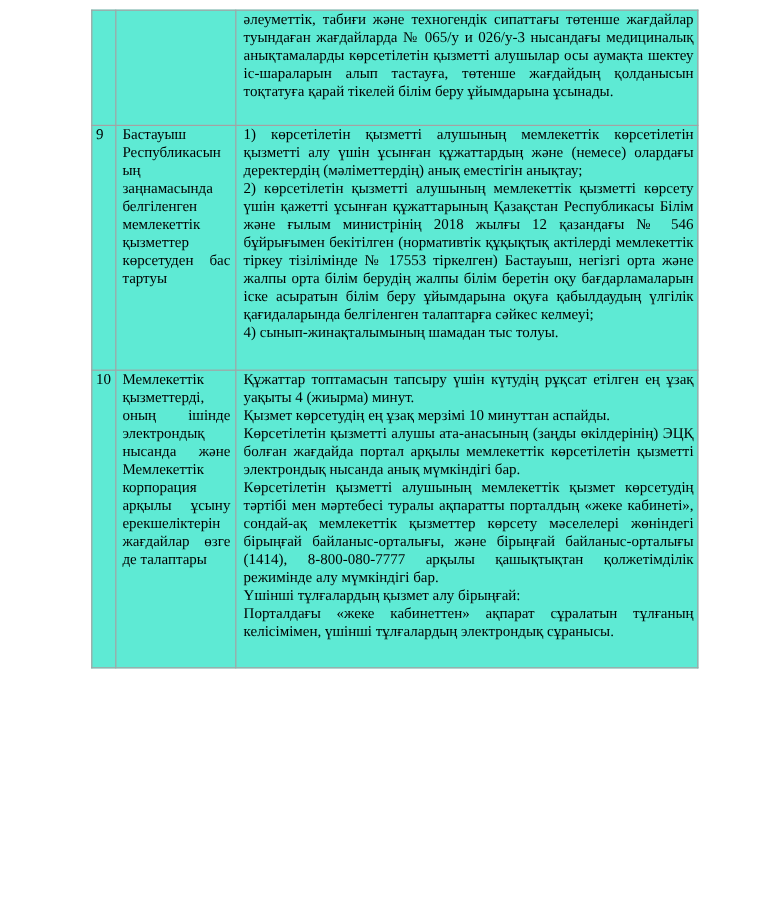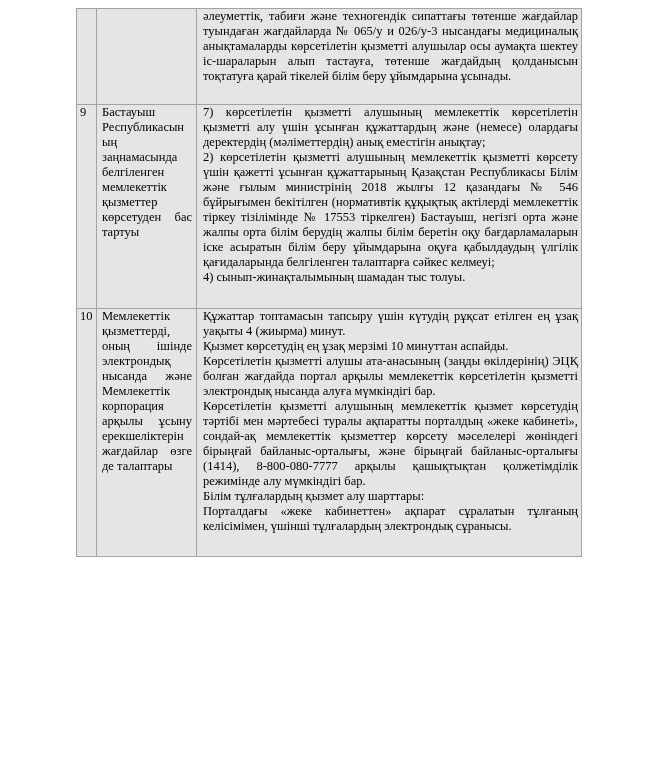--- a/index.html
+++ b/index.html
@@ -14,21 +14,21 @@
     font-family: "Liberation Serif", serif;
     color: #000000;
   }
   .doc-table {
     position: absolute;
     left: 76px;
     top: 8px;
     border-collapse: collapse;
     table-layout: fixed;
     width: 505px;
-    background: #e5e5e5;
+    background: #5eead4;
   }
   .doc-table td {
     border: 1px solid #a3a3a3;
     vertical-align: top;
     font-size: 12.5px;
     line-height: 15px;
     padding: 0px 4px 1px 5px;
     overflow: hidden;
   }
   .col-num-cell {
@@ -67,34 +67,34 @@
       <p>әлеуметтік, табиғи және техногендік сипаттағы төтенше жағдайлар туындаған жағдайларда № 065/у и 026/у-3 нысандағы медициналық анықтамаларды көрсетілетін қызметті алушылар осы аумақта шектеу іс-шараларын алып тастауға, төтенше жағдайдың қолданысын тоқтатуға қарай тікелей білім беру ұйымдарына ұсынады.</p>
     </td>
   </tr>
 
   <tr style="height:204px">
     <td class="col-num-cell">9</td>
     <td class="label-cell">
       <p>Бастауыш Республикасының заңнамасында белгіленген мемлекеттік қызметтер көрсетуден бас тартуы</p>
     </td>
     <td class="content-cell">
-      <p>7) көрсетілетін қызметті алушының мемлекеттік көрсетілетін қызметті алу үшін ұсынған құжаттардың және (немесе) олардағы деректердің (мәліметтердің) анық еместігін анықтау;</p>
+      <p>1) көрсетілетін қызметті алушының мемлекеттік көрсетілетін қызметті алу үшін ұсынған құжаттардың және (немесе) олардағы деректердің (мәліметтердің) анық еместігін анықтау;</p>
       <p>2) көрсетілетін қызметті алушының мемлекеттік қызметті көрсету үшін қажетті ұсынған құжаттарының Қазақстан Республикасы Білім және ғылым министрінің 2018 жылғы 12 қазандағы № 546 бұйрығымен бекітілген (нормативтік құқықтық актілерді мемлекеттік тіркеу тізілімінде № 17553 тіркелген) Бастауыш, негізгі орта және жалпы орта білім берудің жалпы білім беретін оқу бағдарламаларын іске асыратын білім беру ұйымдарына оқуға қабылдаудың үлгілік қағидаларында белгіленген талаптарға сәйкес келмеуі;</p>
       <p>4) сынып-жинақталымының шамадан тыс толуы.</p>
     </td>
   </tr>
 
   <tr style="height:248px">
     <td class="col-num-cell">10</td>
     <td class="label-cell">
       <p>Мемлекеттік қызметтерді, оның ішінде электрондық нысанда және Мемлекеттік корпорация арқылы ұсыну ерекшеліктерін жағдайлар өзге де талаптары</p>
     </td>
     <td class="content-cell">
       <p>Құжаттар топтамасын тапсыру үшін күтудің рұқсат етілген ең ұзақ уақыты 4 (жиырма) минут.</p>
       <p>Қызмет көрсетудің ең ұзақ мерзімі 10 минуттан аспайды.</p>
-      <p>Көрсетілетін қызметті алушы ата-анасының (заңды өкілдерінің) ЭЦҚ болған жағдайда портал арқылы мемлекеттік көрсетілетін қызметті электрондық нысанда алуға мүмкіндігі бар.</p>
+      <p>Көрсетілетін қызметті алушы ата-анасының (заңды өкілдерінің) ЭЦҚ болған жағдайда портал арқылы мемлекеттік көрсетілетін қызметті электрондық нысанда анық мүмкіндігі бар.</p>
       <p>Көрсетілетін қызметті алушының мемлекеттік қызмет көрсетудің тәртібі мен мәртебесі туралы ақпаратты порталдың «жеке кабинеті», сондай-ақ мемлекеттік қызметтер көрсету мәселелері жөніндегі бірыңғай байланыс-орталығы, және бірыңғай байланыс-орталығы (1414), 8-800-080-7777 арқылы қашықтықтан қолжетімділік режимінде алу мүмкіндігі бар.</p>
-      <p>Білім тұлғалардың қызмет алу шарттары:</p>
+      <p>Үшінші тұлғалардың қызмет алу бірыңғай:</p>
       <p>Порталдағы «жеке кабинеттен» ақпарат сұралатын тұлғаның келісімімен, үшінші тұлғалардың электрондық сұранысы.</p>
     </td>
   </tr>
 </tbody>
   </table>
 
 </body></html>

